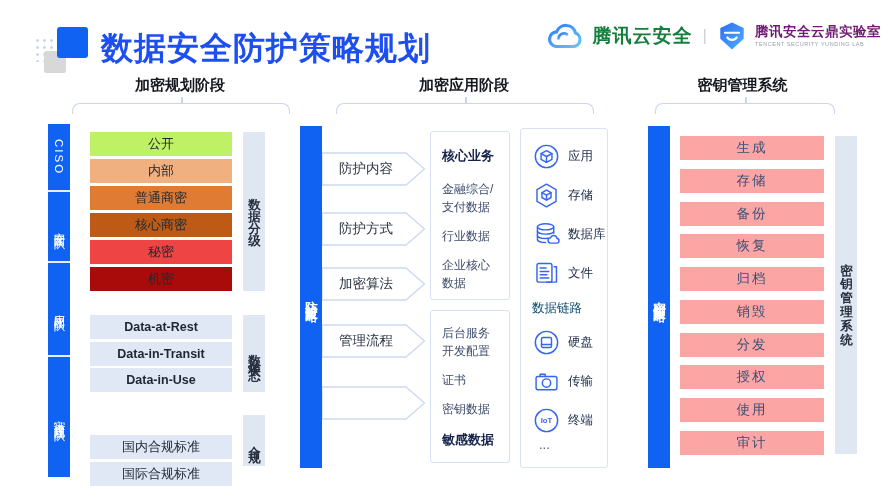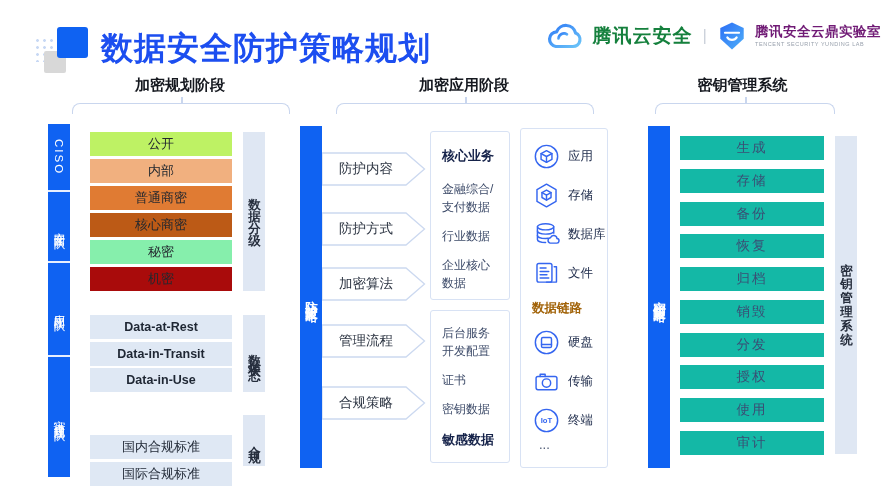--- a/index.html
+++ b/index.html
@@ -62,30 +62,30 @@
   .mbox{position:absolute;border:1.5px solid #d8e2f4;border-radius:3px;background:#fff;box-sizing:border-box;}
   #box-core{left:430px;top:131px;width:80px;height:169px;padding:15px 8px 0 11px;}
   #box-sens{left:430px;top:310px;width:80px;height:153px;padding:13px 8px 0 11px;}
   .box-title{font-size:13px;font-weight:700;color:#16234a;margin-bottom:15px;}
   .box-item{font-size:12px;color:#3d4b69;line-height:1.5;margin-bottom:11px;}
   .box-footer{font-size:13px;font-weight:700;color:#16234a;margin-top:13px;}
   #box-targets{left:520px;top:128px;width:88px;height:340px;padding:8px 0 0 11px;}
   .t-row{display:flex;align-items:center;gap:7px;height:39px;}
   .t-row svg{flex:none;}
   .t-label{font-size:12.5px;color:#222f4e;}
-  .t-div{font-size:12.5px;font-weight:700;color:#a16207;height:26px;display:flex;align-items:center;margin:2px 0;}
+  .t-div{font-size:12.5px;font-weight:400;color:#0c4a6e;height:26px;display:flex;align-items:center;margin:2px 0;}
   .t-more{font-size:13px;color:#4c5872;padding-left:7px;line-height:10px;}
   svg.icon{stroke:#3566f0;fill:none;stroke-width:1.6;stroke-linejoin:round;stroke-linecap:round;}
   svg.icon .fillw{fill:#fff;}
   svg.icon text{stroke:none;fill:#3566f0;font-weight:700;font-size:8.5px;font-family:"Liberation Sans",sans-serif;}
 
   
   #steps{position:absolute;left:680px;top:136px;width:144px;height:319px;display:flex;
          flex-direction:column;justify-content:space-between;}
-  .step{height:24px;background:#14b8a6;display:flex;align-items:center;justify-content:center;
+  .step{height:24px;background:#fca5a5;display:flex;align-items:center;justify-content:center;
         font-size:13.5px;color:#3a4e74;letter-spacing:2px;}
 </style>
 </head>
 <body>
 
 <div id="slide">
 
   <div class="dots"></div>
   <div class="sq-gray"></div>
   <div class="sq-blue" style="background: rgb(15, 98, 242);"></div>
@@ -140,21 +140,21 @@
       </div>
     <div class="lvl" style="background: rgb(241, 176, 127);">
       <span>内部</span>
       </div>
     <div class="lvl" style="background: rgb(224, 123, 51);">
       <span>普通商密</span>
       </div>
     <div class="lvl" style="background: rgb(188, 90, 22);">
       <span>核心商密</span>
       </div>
-    <div class="lvl" style="background: #86efac;">
+    <div class="lvl" style="background: #ef4444;">
       <span>秘密</span>
       </div>
     <div class="lvl" style="background: rgb(169, 11, 11);">
       <span>机密</span>
       </div>
   </div>
   <div class="side-label vtext" id="lbl-grading">数据分级</div>
 
   <div class="col-rows" id="states">
     <div class="srow">Data-at-Rest</div>
@@ -192,21 +192,20 @@
   <div class="arrow a4">
     <svg width="104" height="34">
         <polygon points="0,1 84,1 102.5,17 84,33 0,33" fill="#fff" stroke="#ccd9f0" stroke-width="1.3"></polygon>
       </svg>
     <span>管理流程</span>
   </div>
   <div class="arrow a5">
     <svg width="104" height="34">
         <polygon points="0,1 84,1 102.5,17 84,33 0,33" fill="#fff" stroke="#ccd9f0" stroke-width="1.3"></polygon>
       </svg>
-    <span>合规策略</span>
   </div>
 
   <div class="mbox" id="box-core">
     <div class="box-title">核心业务</div>
     <div class="box-item">金融综合/支付数据</div>
     <div class="box-item">行业数据</div>
     <div class="box-item">企业核心数据</div>
   </div>
 
   <div class="mbox" id="box-sens">

